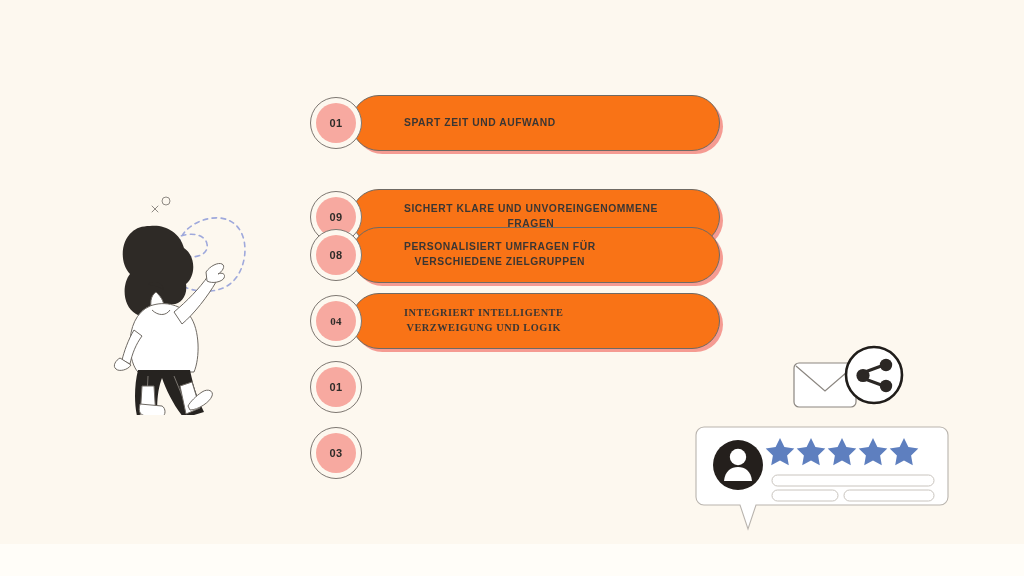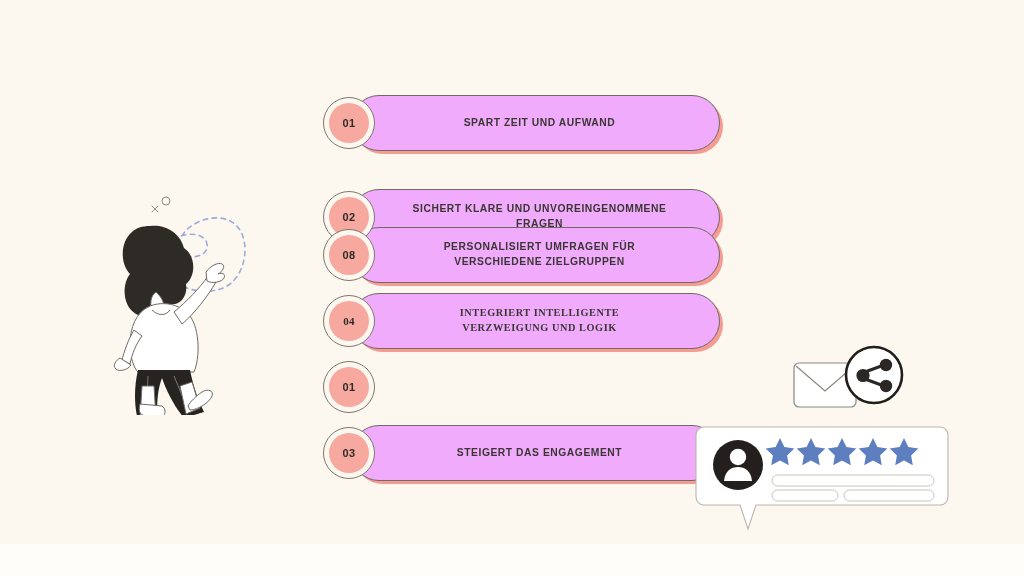--- a/index.html
+++ b/index.html
@@ -57,44 +57,43 @@
     width: 420px;
     height: 56px;
   }
 
   .pill {
     position: absolute;
     left: 46px;
     top: 0;
     width: 369px;
     height: 56px;
-    background: #f0abfc;
+    background: #f97316;
     border: 1.2px solid #6f6a64;
     border-radius: 28px;
     box-shadow: 3.5px 3.5px 0 -0.5px rgba(244,150,140,0.95);
     display: flex;
     align-items: center;
-    justify-content: center;
     padding: 0 44px 0 52px;
   }
 
   .pill-text {
     font-size: 10.3px;
     font-weight: bold;
     letter-spacing: 0.55px;
     color: #3b3633;
     text-align: center;
     line-height: 1.45;
     text-transform: uppercase;
     white-space: pre-line;
   }
 
   .num-circle {
     position: absolute;
-    left: 18px;
+    left: 5px;
     top: 2px;
     width: 52px;
     height: 52px;
     border-radius: 50%;
     background: #fdf8ef;
     border: 1.1px solid #7d7771;
     display: flex;
     align-items: center;
     justify-content: center;
     z-index: 3;
@@ -201,21 +200,21 @@
       </div>
     </div>
 
     <div class="step-row" style="top:66px;margin-top:28px;">
       <div class="pill">
         <span class="pill-text">SICHERT KLARE UND UNVOREINGENOMMENE
 FRAGEN</span>
       </div>
       <div class="num-circle">
         <div class="num-inner">
-          <span class="num-text">02</span>
+          <span class="num-text">09</span>
         </div>
       </div>
     </div>
 
     <div class="step-row" style="top:132px;">
       <div class="pill">
         <span class="pill-text">PERSONALISIERT UMFRAGEN FÜR
 VERSCHIEDENE ZIELGRUPPEN</span>
       </div>
       <div class="num-circle">
@@ -239,23 +238,20 @@
 
     <div class="step-row" style="top:264px;">
       <div class="num-circle">
         <div class="num-inner">
           <span class="num-text">01</span>
         </div>
       </div>
     </div>
 
     <div class="step-row" style="top:330px;">
-      <div class="pill">
-        <span class="pill-text">STEIGERT DAS ENGAGEMENT</span>
-      </div>
       <div class="num-circle">
         <div class="num-inner">
           <span class="num-text">03</span>
         </div>
       </div>
     </div>
 
   </div>
 
   <div class="mail-group">

